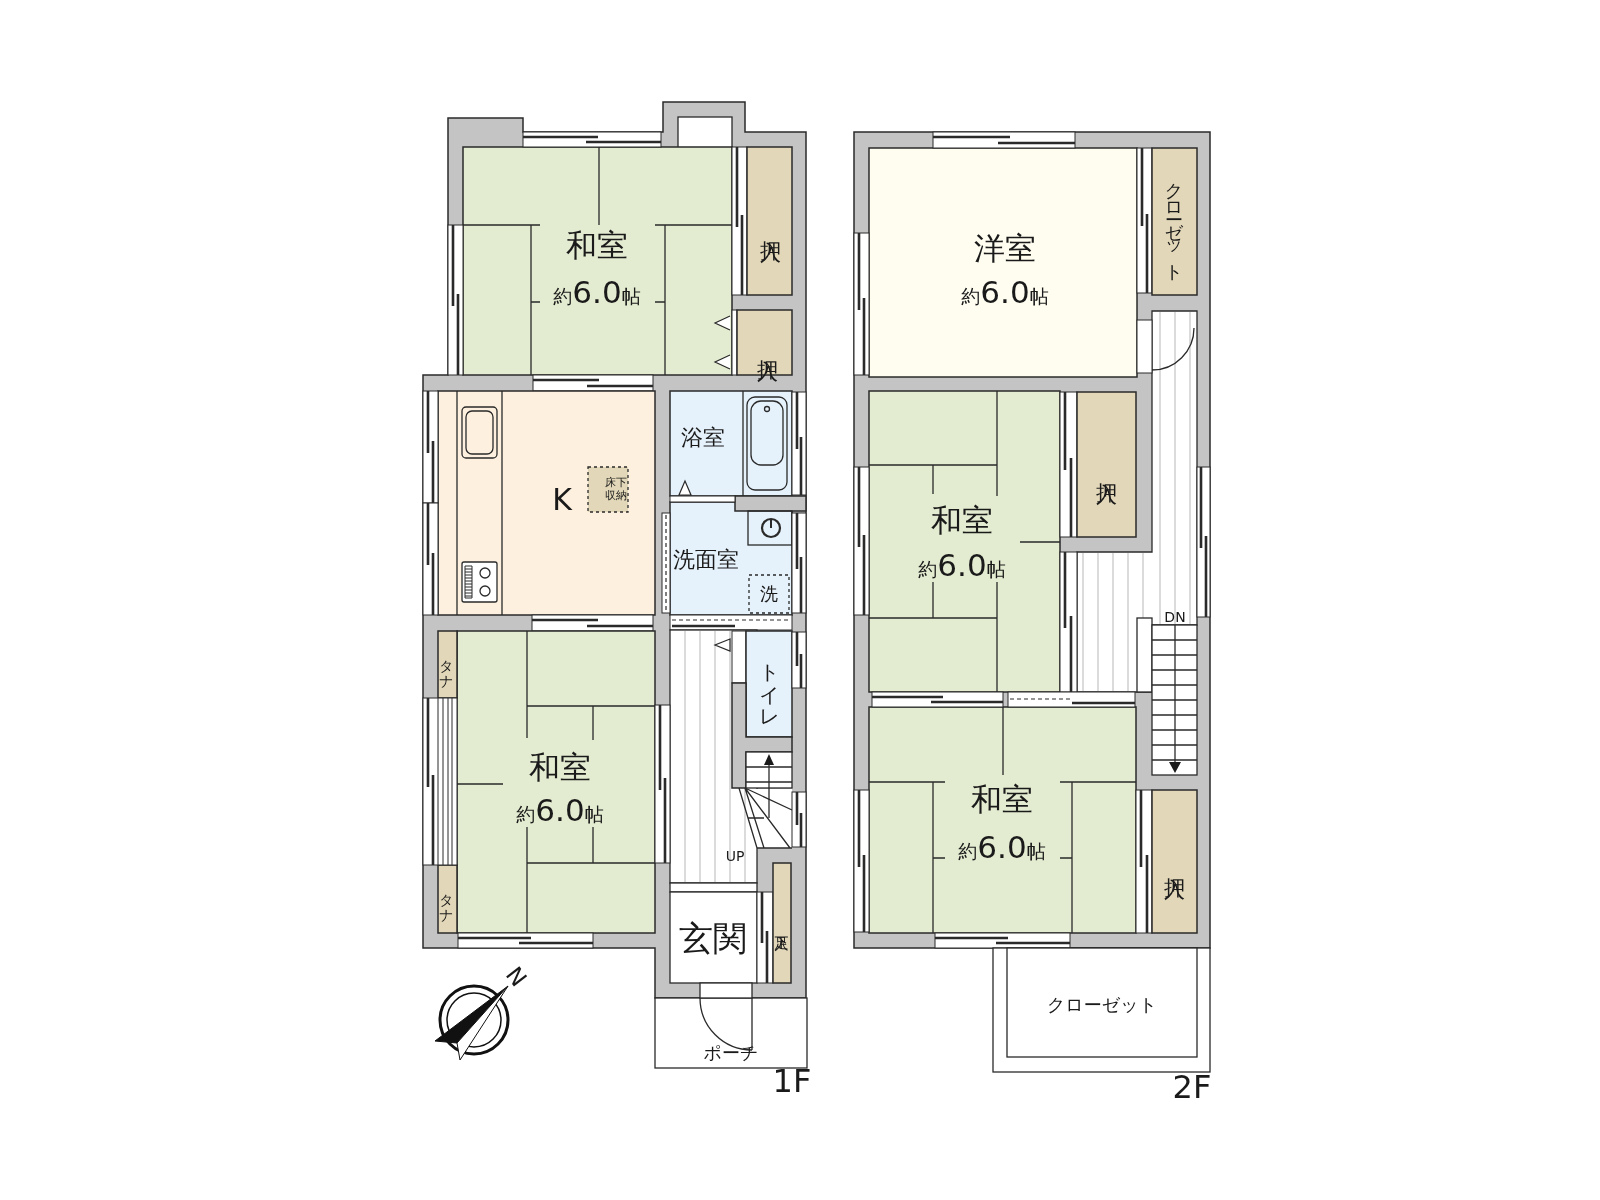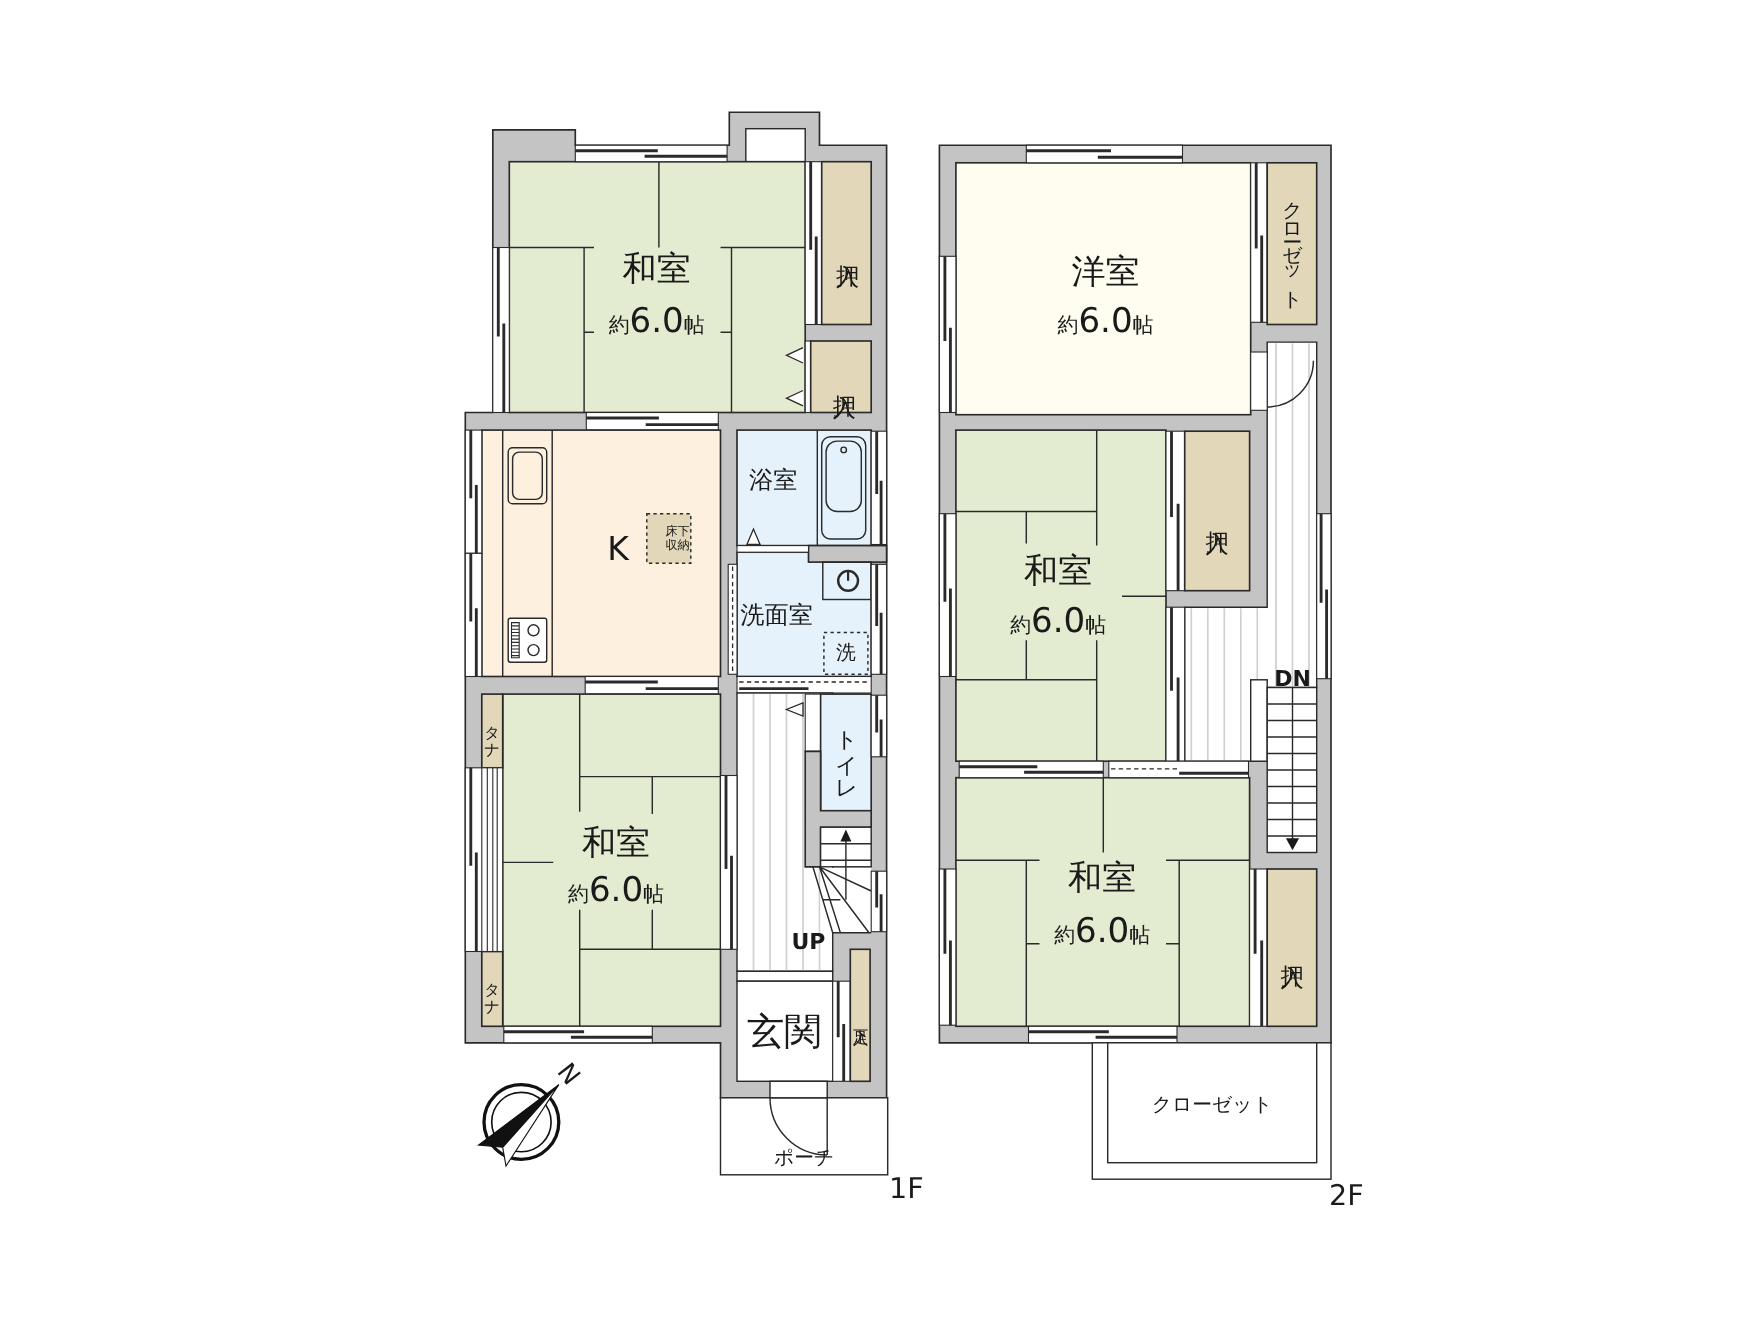--- a/index.html
+++ b/index.html
@@ -13,30 +13,30 @@
   .thin { fill:none; stroke:#2a2a2a; stroke-width:1; }
   .fix { fill:none; stroke:#2a2a2a; stroke-width:1.3; }
   .dash { stroke:#2a2a2a; stroke-width:1.3; stroke-dasharray:3 3; }
   .dashline { fill:none; stroke:#2a2a2a; stroke-width:1.2; stroke-dasharray:4 3; }
   .stripe { fill:none; stroke:#cfcfcf; stroke-width:1.5; }
   .white { fill:#ffffff; stroke:#2a2a2a; stroke-width:1.3; }
   .nostroke { stroke:none; }
   .tri { fill:#ffffff; stroke:#2a2a2a; stroke-width:1.2; }
   .lbl { position:absolute; transform:translate(-50%,-50%); white-space:nowrap; color:#1a1a1a; line-height:1; font-family:"DejaVu Sans", sans-serif; }
   .name-lg { font-size:31px; }
-  .name-md { font-size:22px; }
+  .name-md { font-size:22px;font-family:Liberation Serif, serif; }
   .name-sm { font-size:18px; }
   .size { font-size:19px; }
   .size .num { font-size:31px; }
   .vert { writing-mode:vertical-rl; text-orientation:upright; }
   .oshi { font-size:21px; }
   .tana { font-size:14px; }
   .tiny { font-size:11px; white-space:normal; width:24px; text-align:center; line-height:1.15; }
-  .floorlbl { font-size:26px;margin-left:32px; }
-  .stairlbl { font-size:20px;font-weight:bold; }
+  .floorlbl { font-size:32px; }
+  .stairlbl { font-size:14px; }
 </style>
 </head>
 <body>
 
 <div id="canvas">
 <svg id="plan" width="1600" height="1200" viewBox="0 0 1600 1200">
 
   <g>
     <polygon class="wall" fill="#c4c4c4" points="448,118 523,118 523,132 663,132 663,102 745,102 745,132 806,132 806,998 655,998 655,948 423,948 423,375 448,375"></polygon>
     <rect class="white" x="678" y="117" width="54" height="31"></rect>

